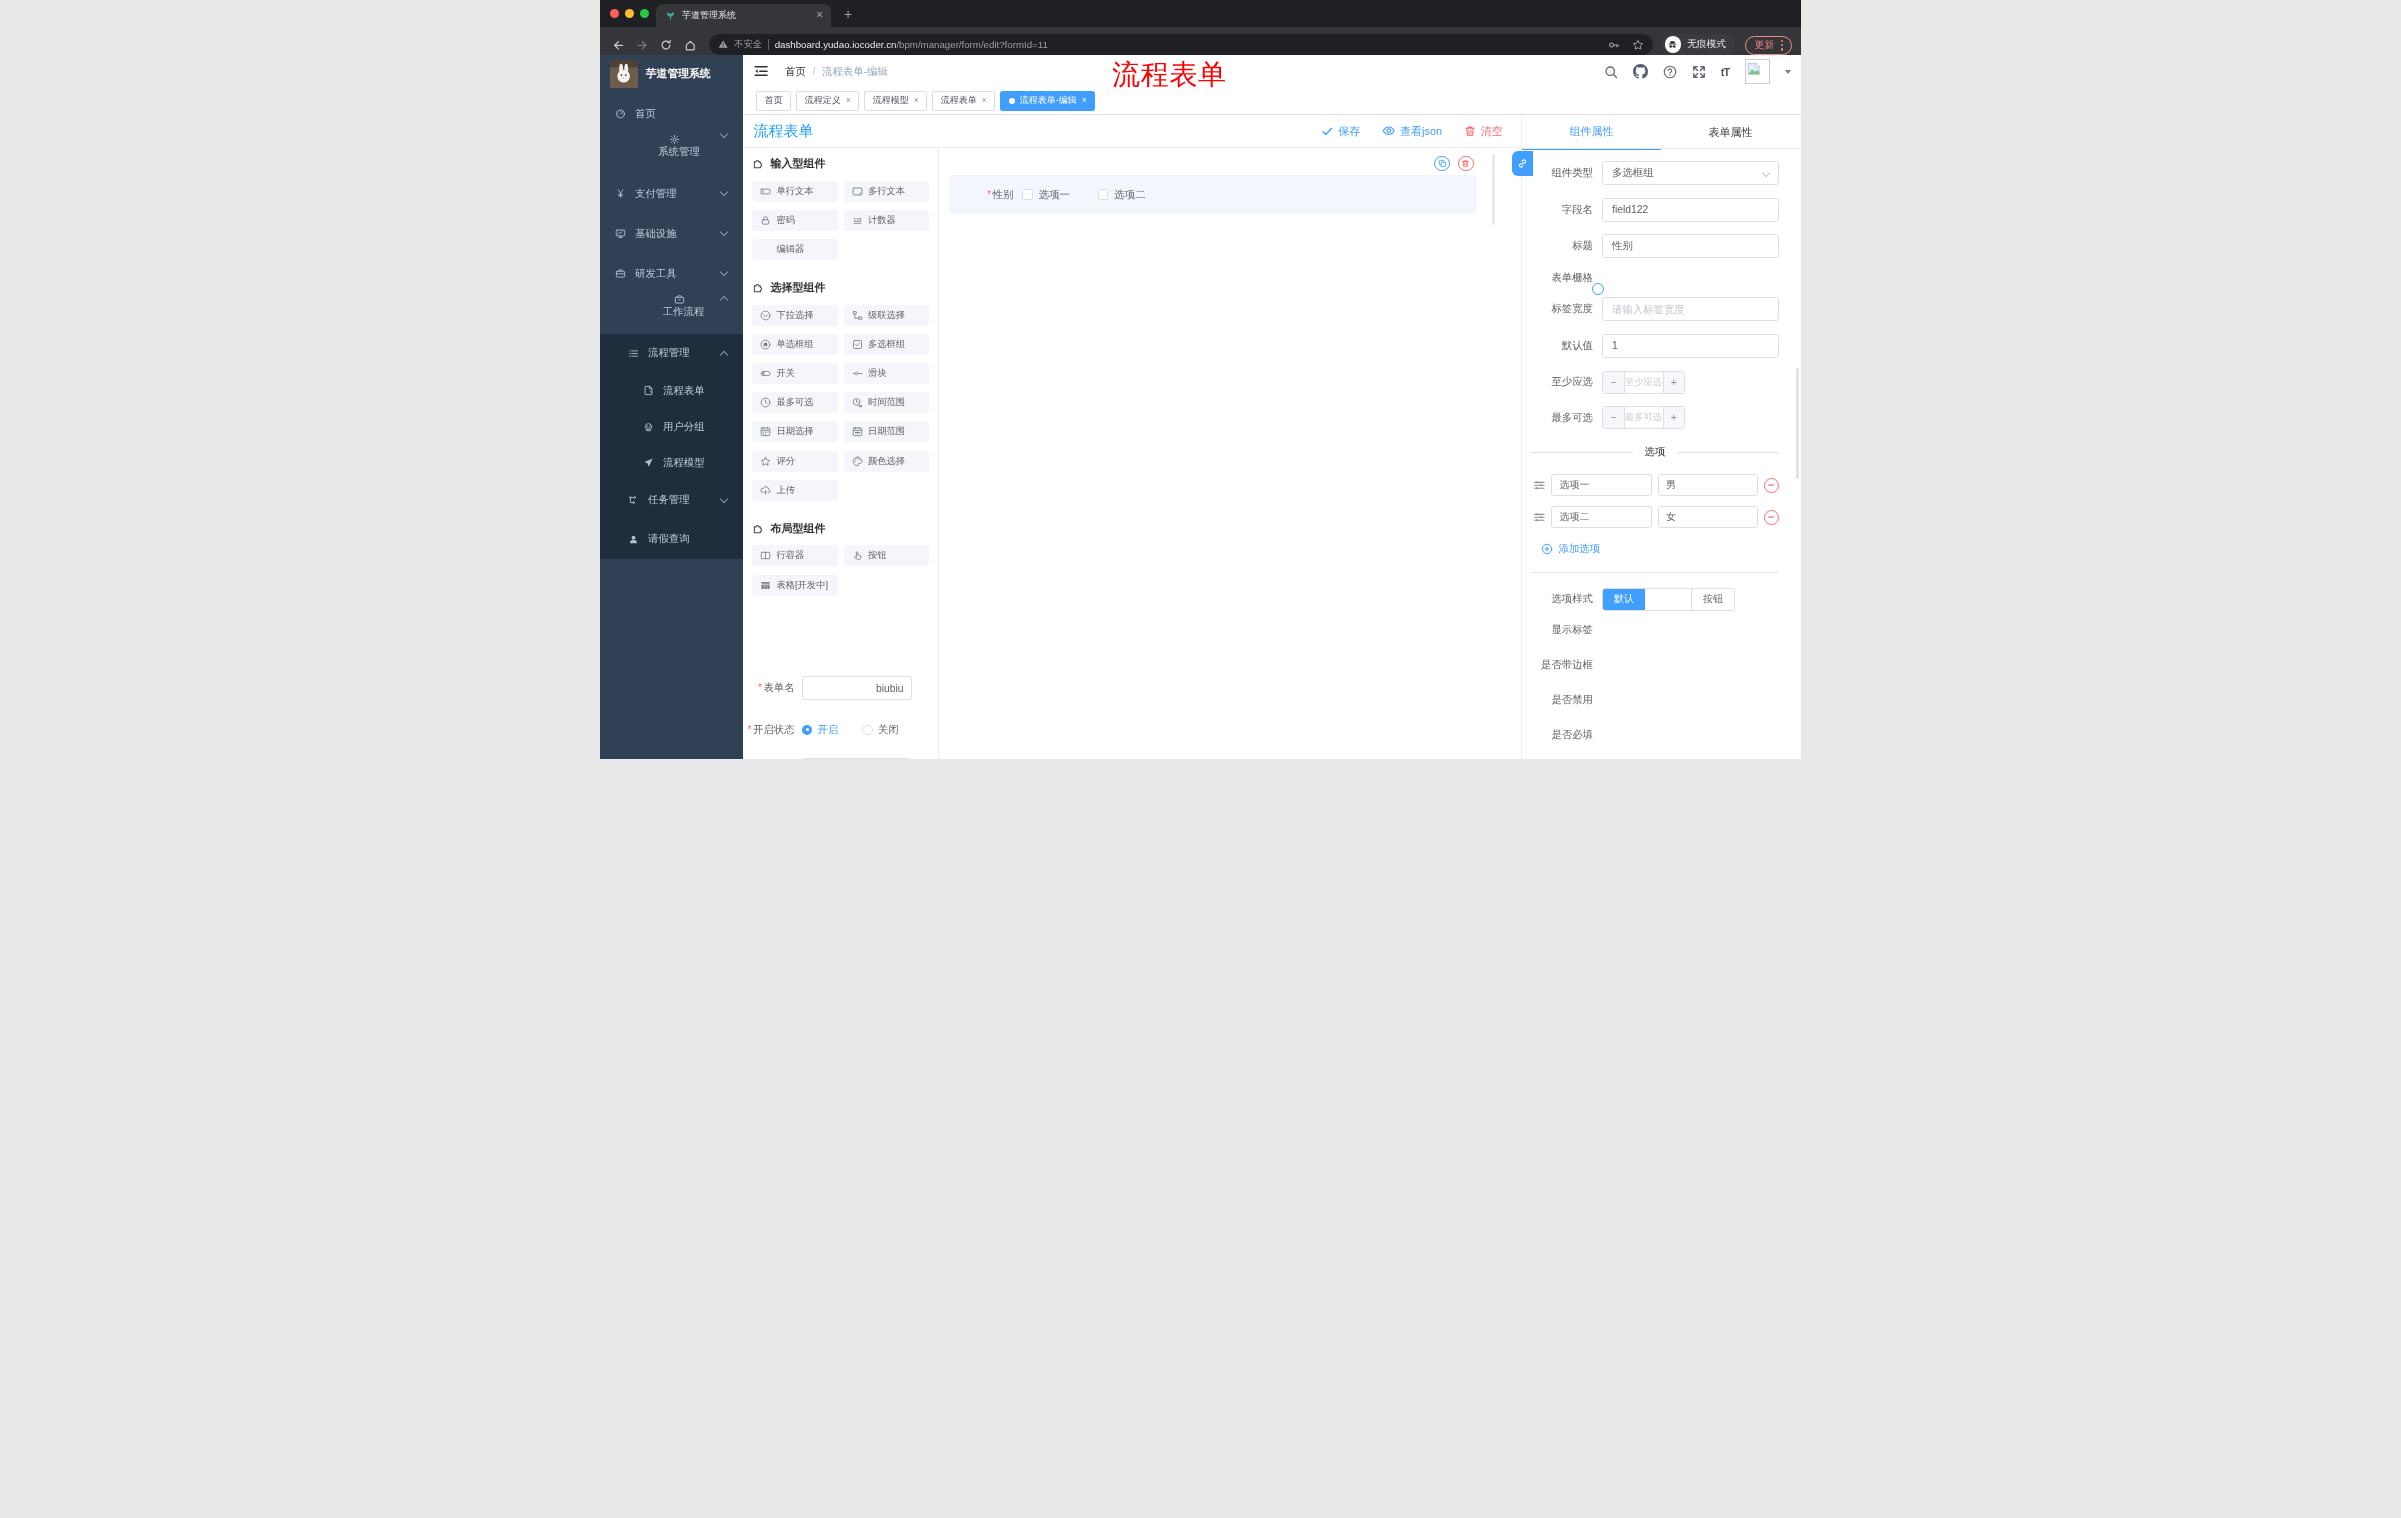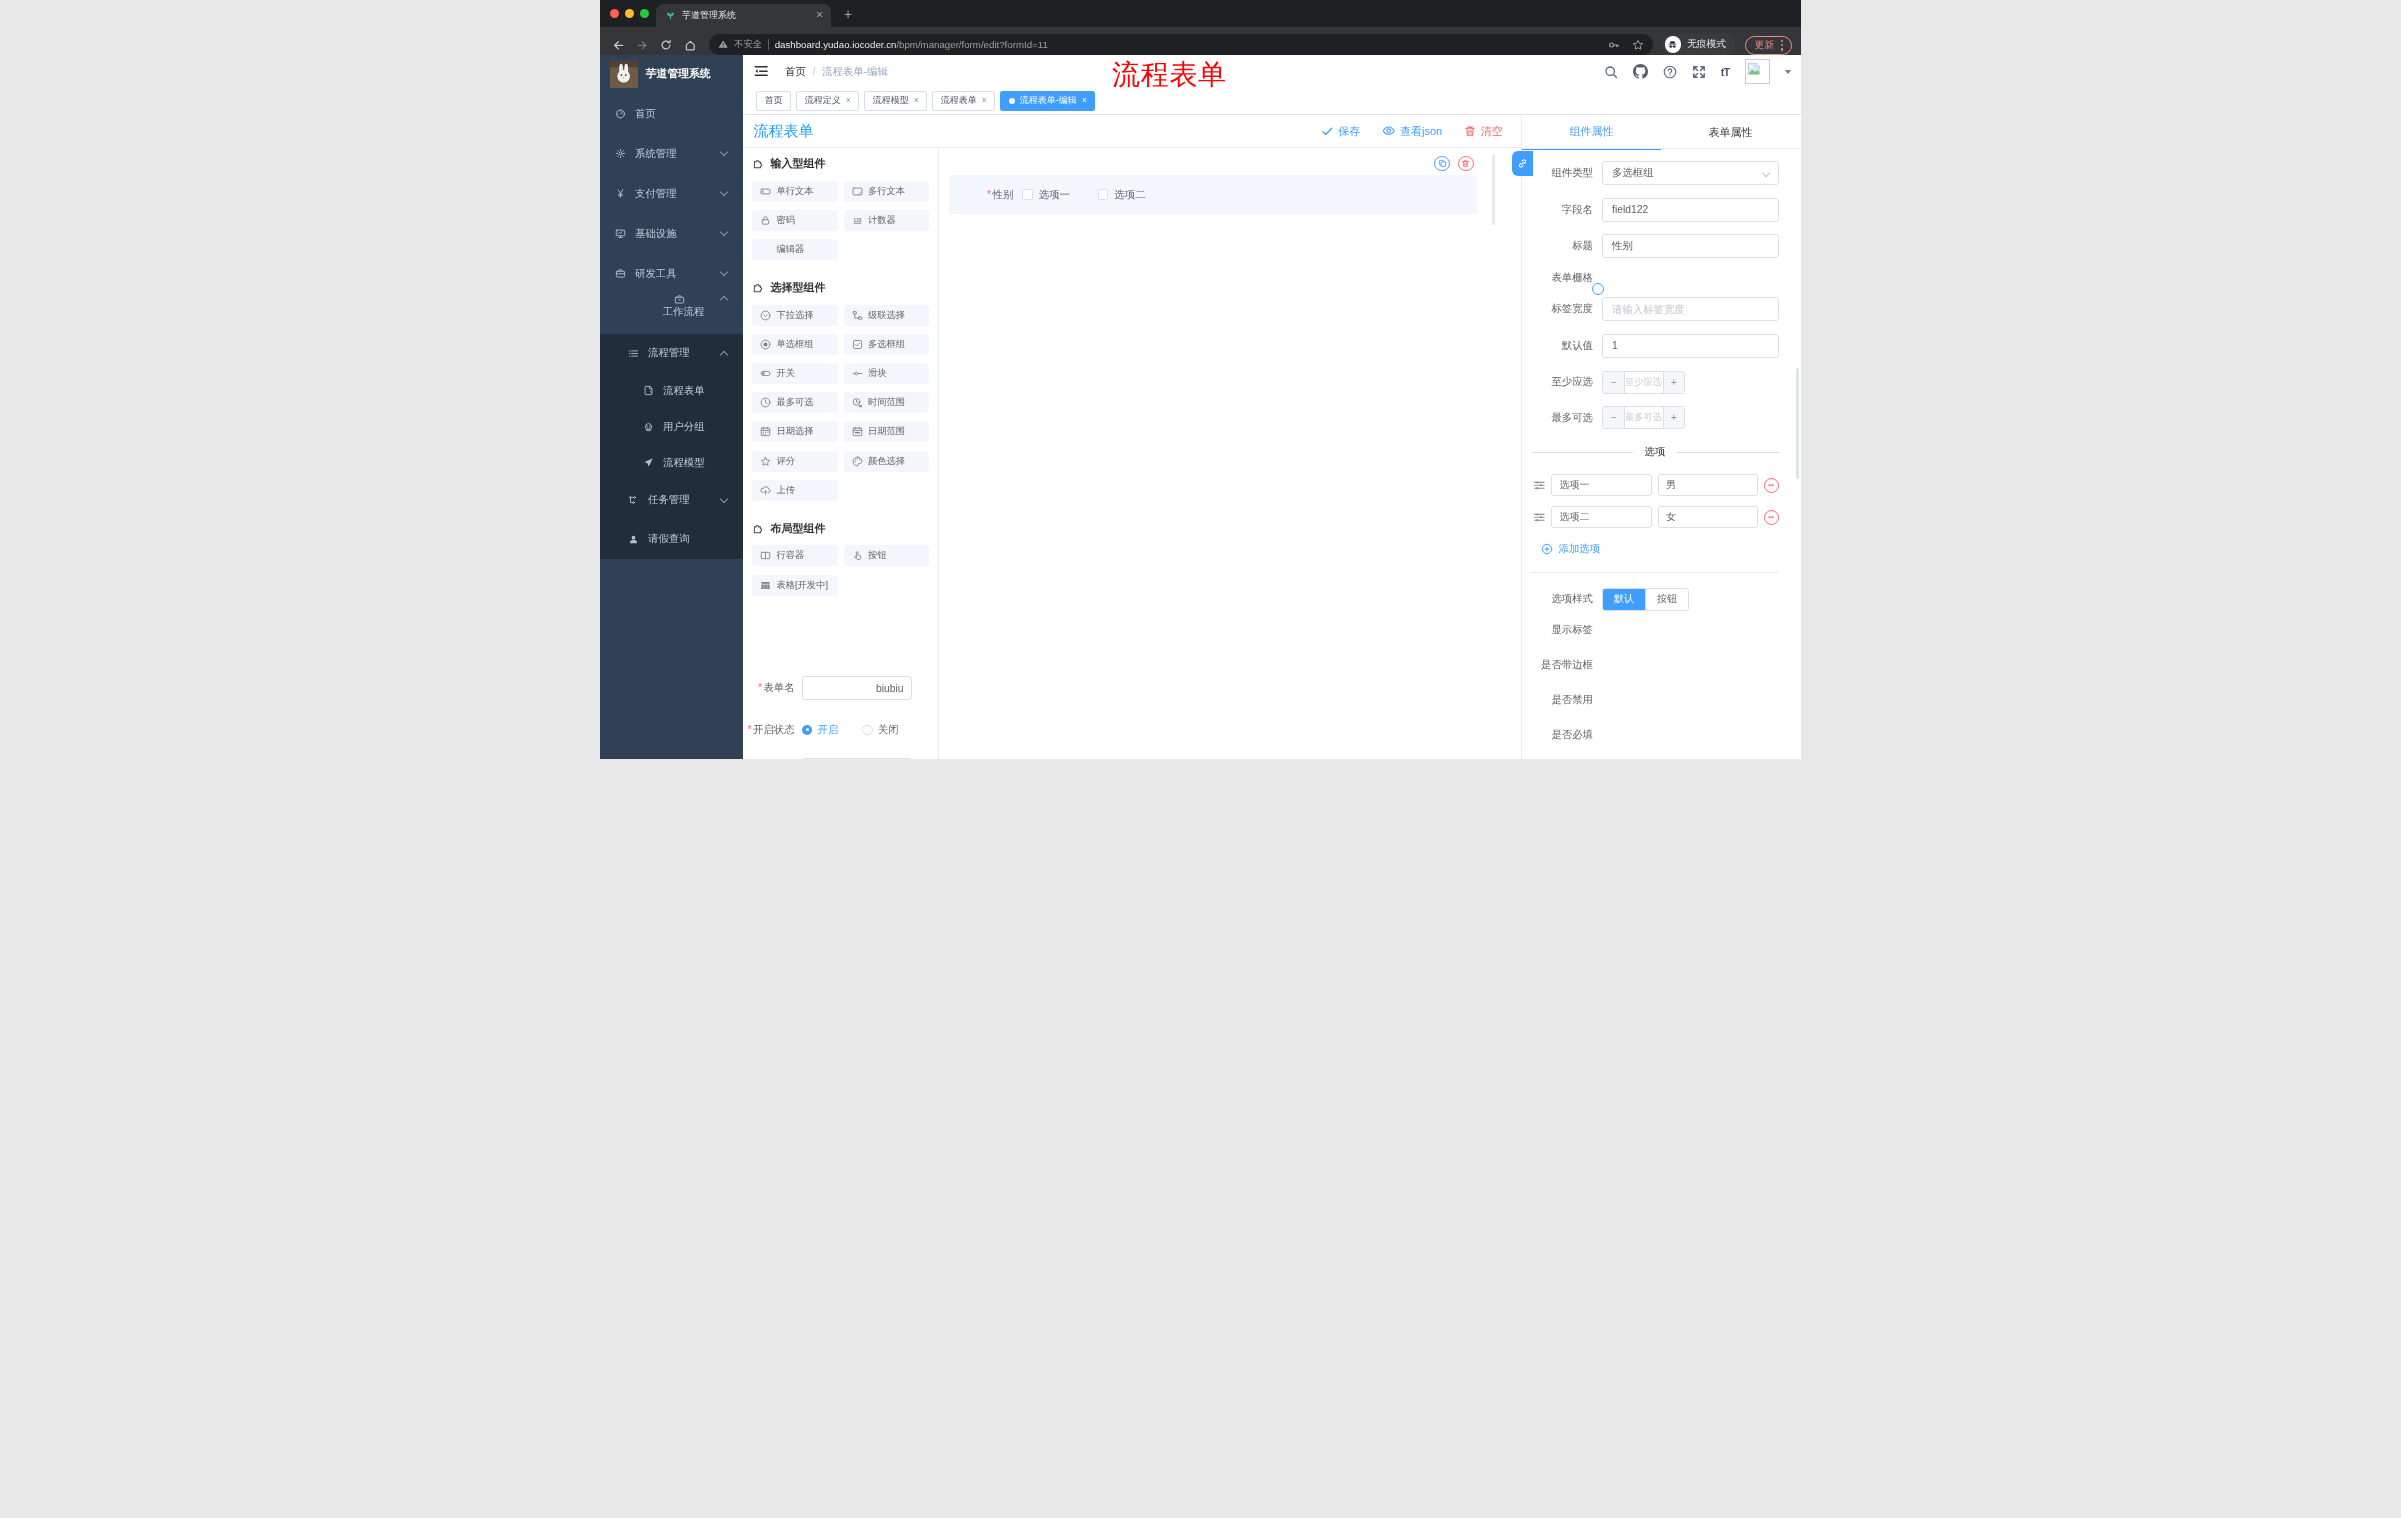--- a/index.html
+++ b/index.html
@@ -151,21 +151,21 @@
   .pdivider { display:flex; align-items:center; margin:16.3px 0 15px 0; }
   .pdivider .dline { flex:1; height:0.7px; background:#dcdfe6; }
   .pdivider .dtext { padding:0 12px; font-size:10.4px; color:#303133; white-space:nowrap; }
   .optrow { display:flex; align-items:center; gap:6px; margin:0 0 9.7px 1.5px; }
   .dragic { color:#8a9099; flex:none; cursor:grab; }
   .optinput { flex:1; height:22px; border:0.7px solid #dcdfe6; border-radius:3px; display:flex; align-items:center; padding:0 7.4px; min-width:0; background:#fff; }
   .optinput input { border:none; outline:none; width:100%; font-size:10px; color:#606266; background:transparent; }
   .rmbtn { width:15px; height:15px; border-radius:50%; border:1px solid #f56c6c; color:#f56c6c; display:flex; align-items:center; justify-content:center; flex:none; cursor:pointer; background:#fff; }
   .addopt { display:flex; align-items:center; gap:5.2px; color:#409eff; font-size:10.4px; margin:13.4px 0 0 10.4px; cursor:pointer; }
   .hr2 { border-top:0.7px solid #e4e7ed; margin:16.3px 0 15px 0; }
-  .seg { display:inline-flex; border:0.7px solid #dcdfe6; border-radius:3px; overflow:hidden; height:23px; }
+  .seg { display:inline-flex; border:0.7px solid #dcdfe6; border-radius:3px; overflow:hidden; height:23px;gap:46px; }
   .segbtn { padding:0 11px; display:flex; align-items:center; font-size:10px; color:#606266; background:#fff; cursor:pointer; }
   .segbtn.active { background:#409eff; color:#fff; }
   .segbtn + .segbtn { border-left:0.7px solid #dcdfe6; }
   .switch { width:30px; height:15px; border-radius:7.4px; background:#dcdfe6; position:relative; cursor:pointer; }
   .switch::after { content:""; position:absolute; left:1.5px; top:1.5px; width:12px; height:12px; border-radius:50%; background:#fff; }
   .switch.on { background:#409eff; }
   .switch.on::after { left:auto; right:1.5px; }
   .prow.sw { margin-bottom:21px; }
   .panel-scroll { position:absolute; right:1.5px; top:253px; width:3px; height:111px; border-radius:1.5px; background:#dfe2e8; }
 </style>
@@ -283,21 +283,21 @@
           <div class="mitem" style="padding-left:15px;height:40px;">
             <span class="micon">
               <svg width="11" height="11" viewBox="0 0 16 16" fill="none" stroke="currentColor" stroke-width="1.3" stroke-linecap="round" stroke-linejoin="round">
                 <circle cx="8" cy="8.6" r="5.8"></circle>
                 <path d="M8 8.6l3-2.8"></path>
                 <path d="M4.4 8.6h.01M11.6 8.6h.01M8 5h.01"></path>
               </svg>
             </span>
             <span class="mlabel">首页</span>
           </div>
-          <div class="mitem" style="padding-left:15px;height:40px;">
+          <div class="mitem" style="padding-left:15px;height:40px;flex-direction:column;">
             <span class="micon">
               <svg width="11" height="11" viewBox="0 0 16 16" fill="none" stroke="currentColor" stroke-width="1.3" stroke-linecap="round" stroke-linejoin="round">
                 <circle cx="8" cy="8" r="2.1"></circle>
                 <path d="M8 1.9v1.9M8 12.2v1.9M1.9 8h1.9M12.2 8h1.9M3.7 3.7l1.3 1.3M11 11l1.3 1.3M12.3 3.7L11 5M5 11l-1.3 1.3"></path>
               </svg>
             </span>
             <span class="mlabel">系统管理</span>
             <span class="chev down"></span>
           </div>
           <div class="mitem" style="padding-left:15px;height:40px;">

